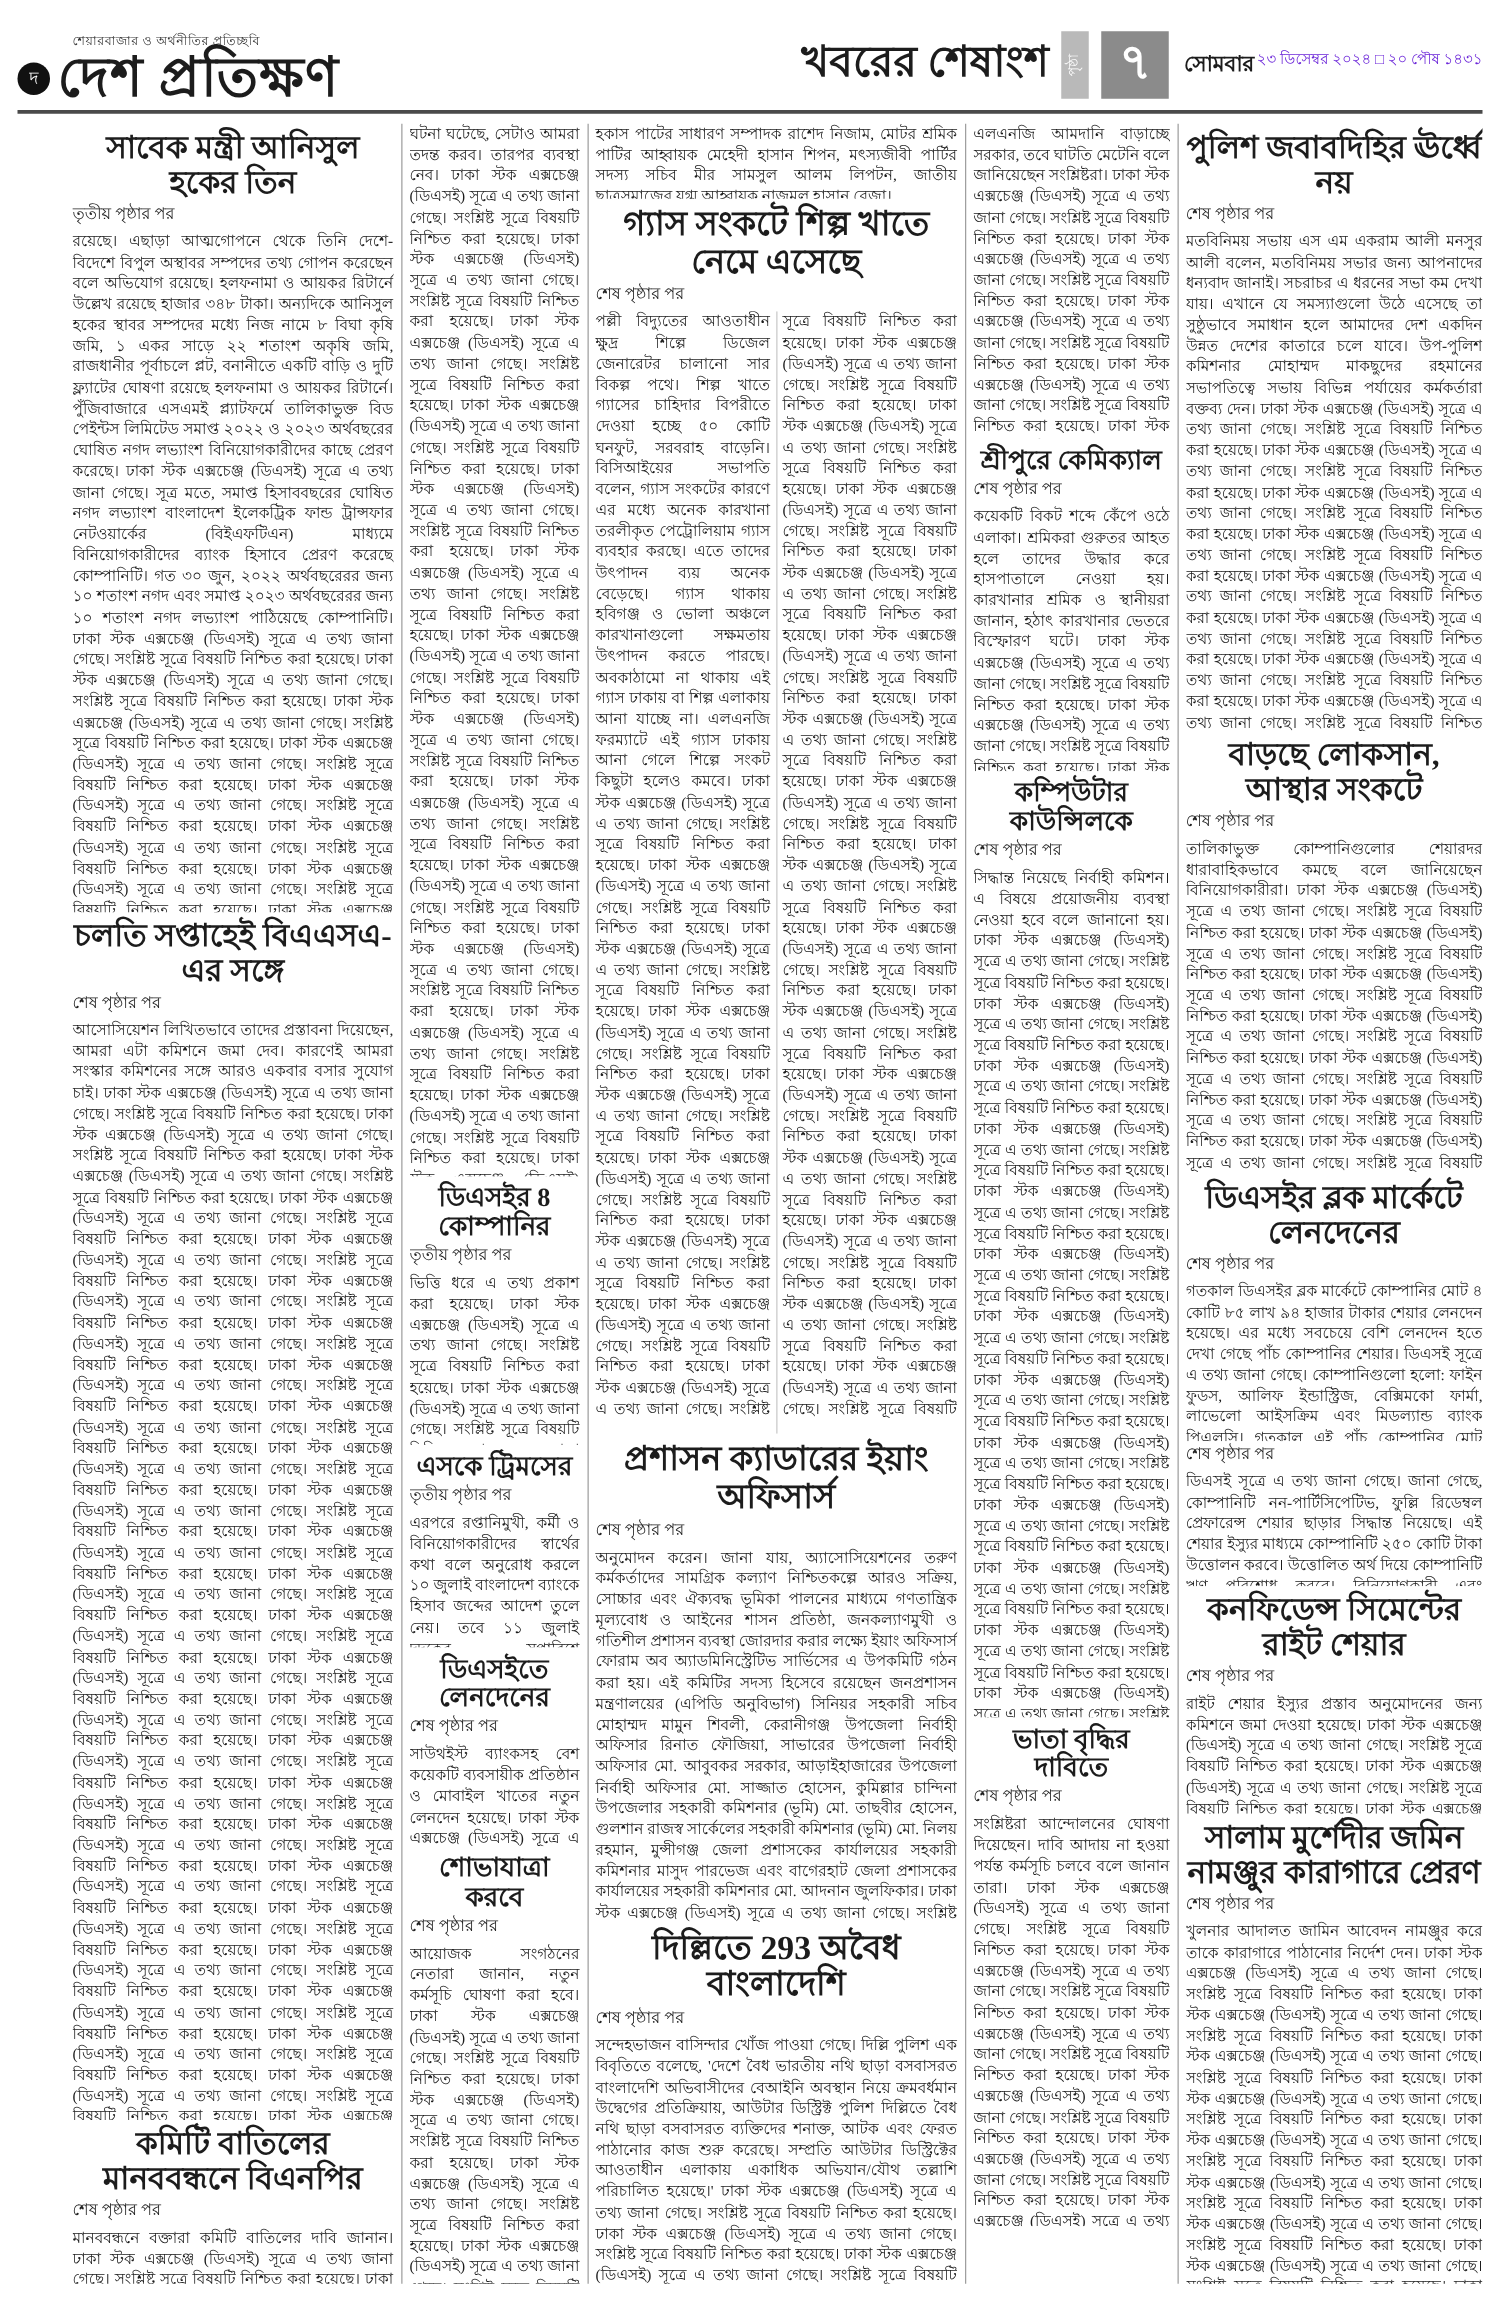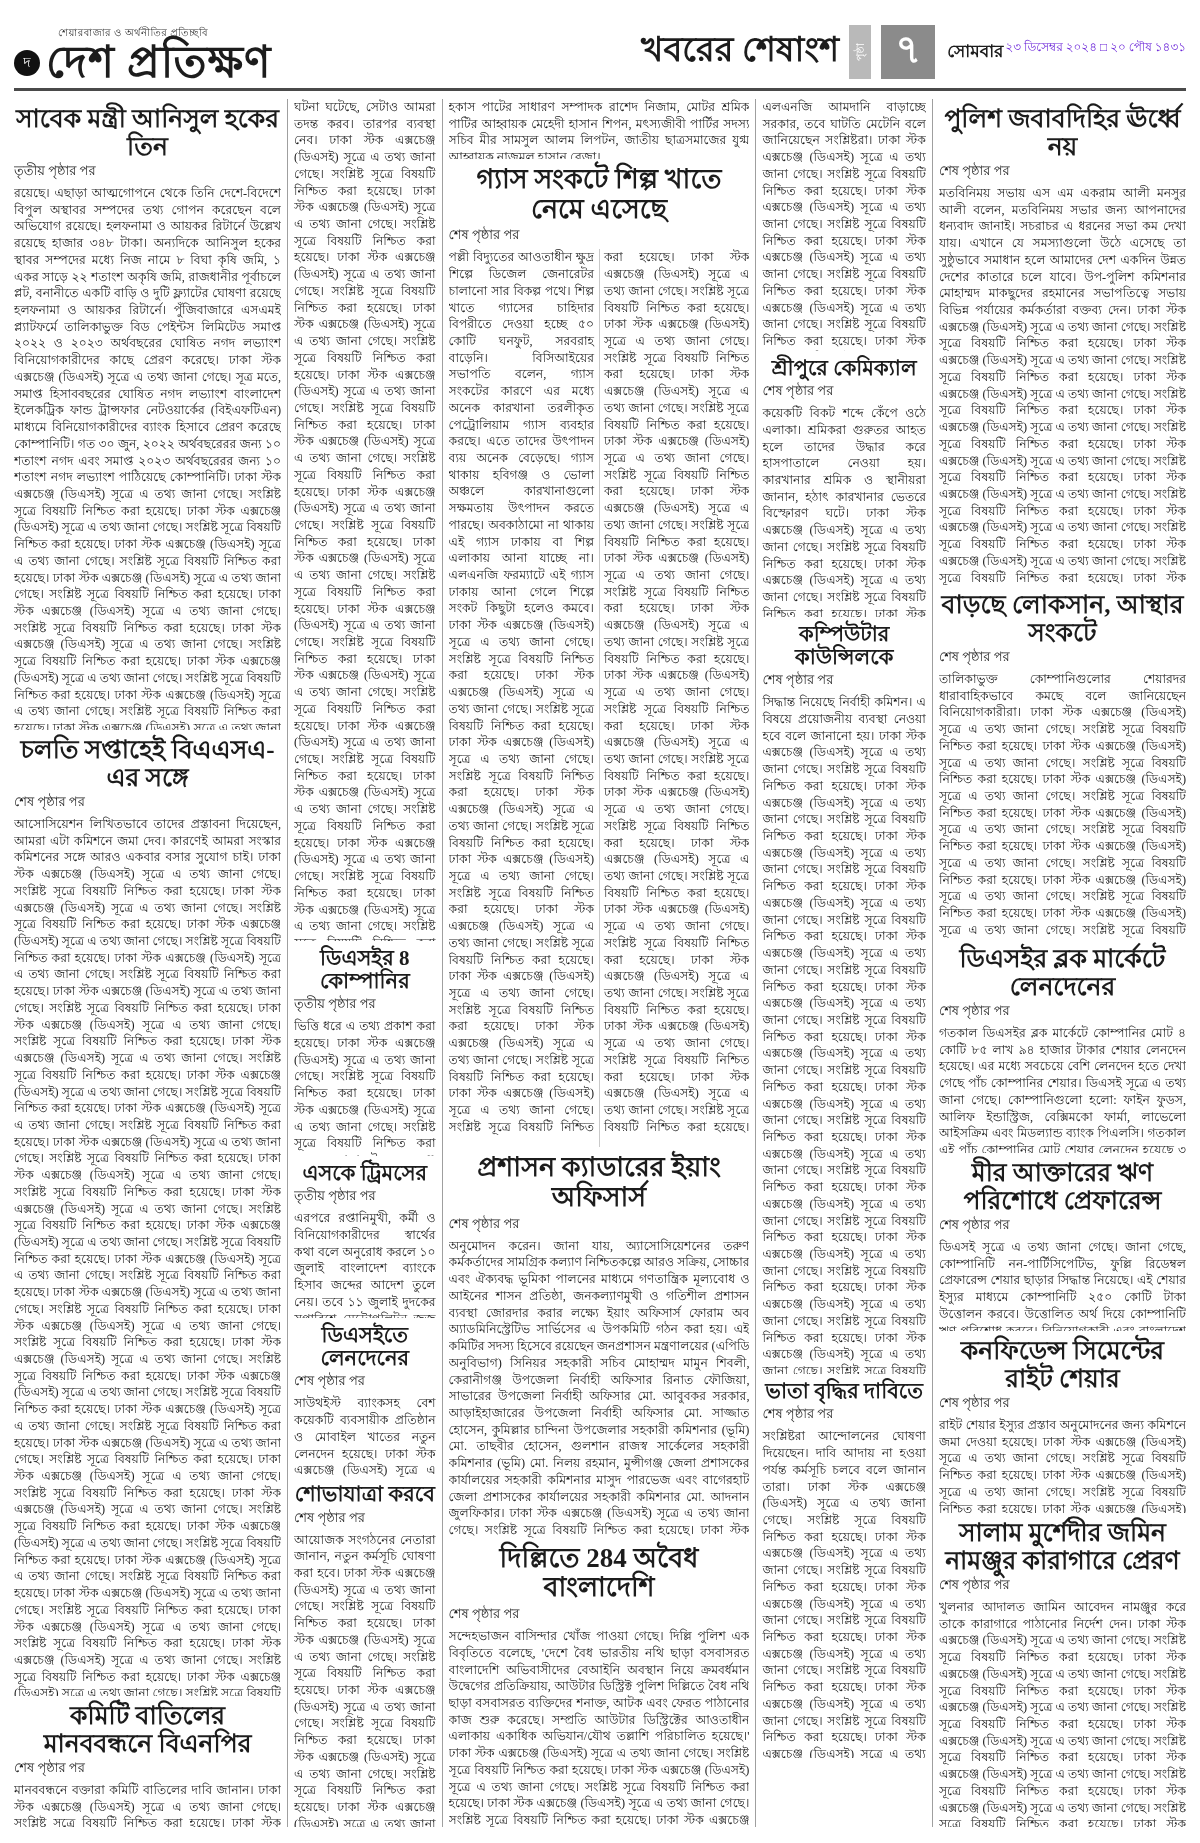--- a/index.html
+++ b/index.html
@@ -25,21 +25,21 @@
   .pgnum { width:54px; height:54px; background:#8b8b8b; color:#fff; font-size:40px;
            font-weight:bold; display:flex; align-items:center; justify-content:center; }
   .daybox { display:flex; flex-direction:row; gap:2px; padding-left:2px; }
   .weekday { font-size:17px; font-weight:bold; }
   .dateline { font-size:12px; color:#6d28d9; }
   .hrule { border:0; border-top:3px solid #4a4a4a; margin:4px 0 8px 0; }
   
   .content { display:flex; gap:0; height:1728px; }
   .vrule { width:1px; background:#9f9f9f; margin:0 6px; }
   .col { overflow:hidden; }
-  .c1 { width:268px; }
+  .c1 { width:268px;margin-left:44px; }
   .c2 { width:142px; }
   .mA { width:302px; }
   .mB { width:164px; }
   .cR { width:248px; }
   article { overflow:hidden; }
   h2 { text-align:center; font-weight:bold; line-height:1.1; margin:6px 0 1px 0; }
   .h-lg { font-size:25px; }
   .h-md { font-size:21px; }
   .h-xl { font-size:27px; }
   .note { font-size:13px; color:#222; margin-bottom:3px; }
@@ -126,21 +126,21 @@
         <h2 class="h-xl">গ্যাস সংকটে শিল্প খাতে নেমে এসেছে</h2>
         <div class="note">শেষ পৃষ্ঠার পর</div>
         <p class="body twocol" style="height:898px">পল্লী বিদ্যুতের আওতাধীন ক্ষুদ্র শিল্পে ডিজেল জেনারেটর চালানো সার বিকল্প পথে। শিল্প খাতে গ্যাসের চাহিদার বিপরীতে দেওয়া হচ্ছে ৫০ কোটি ঘনফুট, সরবরাহ বাড়েনি। বিসিআইয়ের সভাপতি বলেন, গ্যাস সংকটের কারণে এর মধ্যে অনেক কারখানা তরলীকৃত পেট্রোলিয়াম গ্যাস ব্যবহার করছে। এতে তাদের উৎপাদন ব্যয় অনেক বেড়েছে। গ্যাস থাকায় হবিগঞ্জ ও ভোলা অঞ্চলে কারখানাগুলো সক্ষমতায় উৎপাদন করতে পারছে। অবকাঠামো না থাকায় এই গ্যাস ঢাকায় বা শিল্প এলাকায় আনা যাচ্ছে না। এলএনজি ফরম্যাটে এই গ্যাস ঢাকায় আনা গেলে শিল্পে সংকট কিছুটা হলেও কমবে। ঢাকা স্টক এক্সচেঞ্জ (ডিএসই) সূত্রে এ তথ্য জানা গেছে। সংশ্লিষ্ট সূত্রে বিষয়টি নিশ্চিত করা হয়েছে। ঢাকা স্টক এক্সচেঞ্জ (ডিএসই) সূত্রে এ তথ্য জানা গেছে। সংশ্লিষ্ট সূত্রে বিষয়টি নিশ্চিত করা হয়েছে। ঢাকা স্টক এক্সচেঞ্জ (ডিএসই) সূত্রে এ তথ্য জানা গেছে। সংশ্লিষ্ট সূত্রে বিষয়টি নিশ্চিত করা হয়েছে। ঢাকা স্টক এক্সচেঞ্জ (ডিএসই) সূত্রে এ তথ্য জানা গেছে। সংশ্লিষ্ট সূত্রে বিষয়টি নিশ্চিত করা হয়েছে। ঢাকা স্টক এক্সচেঞ্জ (ডিএসই) সূত্রে এ তথ্য জানা গেছে। সংশ্লিষ্ট সূত্রে বিষয়টি নিশ্চিত করা হয়েছে। ঢাকা স্টক এক্সচেঞ্জ (ডিএসই) সূত্রে এ তথ্য জানা গেছে। সংশ্লিষ্ট সূত্রে বিষয়টি নিশ্চিত করা হয়েছে। ঢাকা স্টক এক্সচেঞ্জ (ডিএসই) সূত্রে এ তথ্য জানা গেছে। সংশ্লিষ্ট সূত্রে বিষয়টি নিশ্চিত করা হয়েছে। ঢাকা স্টক এক্সচেঞ্জ (ডিএসই) সূত্রে এ তথ্য জানা গেছে। সংশ্লিষ্ট সূত্রে বিষয়টি নিশ্চিত করা হয়েছে। ঢাকা স্টক এক্সচেঞ্জ (ডিএসই) সূত্রে এ তথ্য জানা গেছে। সংশ্লিষ্ট সূত্রে বিষয়টি নিশ্চিত করা হয়েছে। ঢাকা স্টক এক্সচেঞ্জ (ডিএসই) সূত্রে এ তথ্য জানা গেছে। সংশ্লিষ্ট সূত্রে বিষয়টি নিশ্চিত করা হয়েছে। ঢাকা স্টক এক্সচেঞ্জ (ডিএসই) সূত্রে এ তথ্য জানা গেছে। সংশ্লিষ্ট সূত্রে বিষয়টি নিশ্চিত করা হয়েছে। ঢাকা স্টক এক্সচেঞ্জ (ডিএসই) সূত্রে এ তথ্য জানা গেছে। সংশ্লিষ্ট সূত্রে বিষয়টি নিশ্চিত করা হয়েছে। ঢাকা স্টক এক্সচেঞ্জ (ডিএসই) সূত্রে এ তথ্য জানা গেছে। সংশ্লিষ্ট সূত্রে বিষয়টি নিশ্চিত করা হয়েছে। ঢাকা স্টক এক্সচেঞ্জ (ডিএসই) সূত্রে এ তথ্য জানা গেছে। সংশ্লিষ্ট সূত্রে বিষয়টি নিশ্চিত করা হয়েছে। ঢাকা স্টক এক্সচেঞ্জ (ডিএসই) সূত্রে এ তথ্য জানা গেছে। সংশ্লিষ্ট সূত্রে বিষয়টি নিশ্চিত করা হয়েছে। ঢাকা স্টক এক্সচেঞ্জ (ডিএসই) সূত্রে এ তথ্য জানা গেছে। সংশ্লিষ্ট সূত্রে বিষয়টি নিশ্চিত করা হয়েছে। ঢাকা স্টক এক্সচেঞ্জ (ডিএসই) সূত্রে এ তথ্য জানা গেছে। সংশ্লিষ্ট সূত্রে বিষয়টি নিশ্চিত করা হয়েছে। ঢাকা স্টক এক্সচেঞ্জ (ডিএসই) সূত্রে এ তথ্য জানা গেছে। সংশ্লিষ্ট সূত্রে বিষয়টি নিশ্চিত করা হয়েছে। ঢাকা স্টক এক্সচেঞ্জ (ডিএসই) সূত্রে এ তথ্য জানা গেছে। সংশ্লিষ্ট সূত্রে বিষয়টি নিশ্চিত করা হয়েছে। ঢাকা স্টক এক্সচেঞ্জ (ডিএসই) সূত্রে এ তথ্য জানা গেছে। সংশ্লিষ্ট সূত্রে বিষয়টি নিশ্চিত করা হয়েছে। ঢাকা স্টক এক্সচেঞ্জ (ডিএসই) সূত্রে এ তথ্য জানা গেছে। সংশ্লিষ্ট সূত্রে বিষয়টি নিশ্চিত করা হয়েছে। ঢাকা স্টক এক্সচেঞ্জ (ডিএসই) সূত্রে এ তথ্য জানা গেছে। সংশ্লিষ্ট সূত্রে বিষয়টি নিশ্চিত করা হয়েছে। ঢাকা স্টক এক্সচেঞ্জ (ডিএসই) সূত্রে এ তথ্য জানা গেছে। সংশ্লিষ্ট সূত্রে বিষয়টি নিশ্চিত করা হয়েছে। ঢাকা স্টক এক্সচেঞ্জ (ডিএসই) সূত্রে এ তথ্য জানা গেছে। সংশ্লিষ্ট সূত্রে বিষয়টি নিশ্চিত করা হয়েছে। ঢাকা স্টক এক্সচেঞ্জ (ডিএসই) সূত্রে এ তথ্য জানা গেছে। সংশ্লিষ্ট সূত্রে বিষয়টি নিশ্চিত করা হয়েছে। ঢাকা স্টক এক্সচেঞ্জ (ডিএসই) সূত্রে এ তথ্য জানা গেছে। সংশ্লিষ্ট সূত্রে বিষয়টি নিশ্চিত করা হয়েছে। ঢাকা স্টক এক্সচেঞ্জ (ডিএসই) সূত্রে এ তথ্য জানা গেছে। সংশ্লিষ্ট সূত্রে বিষয়টি নিশ্চিত করা হয়েছে। ঢাকা স্টক এক্সচেঞ্জ (ডিএসই) সূত্রে এ তথ্য জানা গেছে। সংশ্লিষ্ট সূত্রে বিষয়টি নিশ্চিত করা হয়েছে। ঢাকা স্টক এক্সচেঞ্জ (ডিএসই) সূত্রে এ তথ্য জানা গেছে। সংশ্লিষ্ট সূত্রে বিষয়টি নিশ্চিত করা হয়েছে। ঢাকা স্টক এক্সচেঞ্জ (ডিএসই) সূত্রে এ তথ্য জানা গেছে। সংশ্লিষ্ট সূত্রে বিষয়টি নিশ্চিত করা হয়েছে। ঢাকা স্টক এক্সচেঞ্জ (ডিএসই) সূত্রে এ তথ্য জানা গেছে। সংশ্লিষ্ট সূত্রে বিষয়টি নিশ্চিত করা হয়েছে। ঢাকা স্টক এক্সচেঞ্জ (ডিএসই) সূত্রে এ তথ্য জানা গেছে। সংশ্লিষ্ট সূত্রে বিষয়টি নিশ্চিত করা হয়েছে। ঢাকা স্টক এক্সচেঞ্জ (ডিএসই) সূত্রে এ তথ্য জানা গেছে। সংশ্লিষ্ট সূত্রে বিষয়টি নিশ্চিত করা হয়েছে। ঢাকা স্টক এক্সচেঞ্জ (ডিএসই) সূত্রে এ তথ্য জানা গেছে। সংশ্লিষ্ট সূত্রে বিষয়টি নিশ্চিত করা হয়েছে। ঢাকা স্টক এক্সচেঞ্জ (ডিএসই) সূত্রে এ তথ্য জানা গেছে। সংশ্লিষ্ট সূত্রে বিষয়টি নিশ্চিত করা হয়েছে। ঢাকা স্টক এক্সচেঞ্জ (ডিএসই) সূত্রে এ তথ্য জানা গেছে। সংশ্লিষ্ট সূত্রে বিষয়টি নিশ্চিত করা হয়েছে। ঢাকা স্টক এক্সচেঞ্জ (ডিএসই) সূত্রে এ তথ্য জানা গেছে। সংশ্লিষ্ট সূত্রে বিষয়টি নিশ্চিত করা হয়েছে। ঢাকা স্টক এক্সচেঞ্জ (ডিএসই) সূত্রে এ তথ্য জানা গেছে। সংশ্লিষ্ট সূত্রে বিষয়টি নিশ্চিত করা হয়েছে। ঢাকা স্টক এক্সচেঞ্জ (ডিএসই) সূত্রে এ তথ্য জানা গেছে। সংশ্লিষ্ট সূত্রে বিষয়টি নিশ্চিত করা হয়েছে। ঢাকা স্টক এক্সচেঞ্জ (ডিএসই) সূত্রে এ তথ্য জানা গেছে। সংশ্লিষ্ট সূত্রে বিষয়টি নিশ্চিত করা হয়েছে। ঢাকা স্টক এক্সচেঞ্জ (ডিএসই) সূত্রে এ তথ্য জানা গেছে। সংশ্লিষ্ট সূত্রে বিষয়টি নিশ্চিত করা হয়েছে। ঢাকা স্টক এক্সচেঞ্জ (ডিএসই) সূত্রে এ তথ্য জানা গেছে। সংশ্লিষ্ট সূত্রে বিষয়টি নিশ্চিত করা হয়েছে। ঢাকা স্টক এক্সচেঞ্জ (ডিএসই) সূত্রে এ তথ্য জানা গেছে। সংশ্লিষ্ট সূত্রে বিষয়টি নিশ্চিত করা হয়েছে। ঢাকা স্টক এক্সচেঞ্জ (ডিএসই) সূত্রে এ তথ্য জানা গেছে। সংশ্লিষ্ট সূত্রে বিষয়টি নিশ্চিত করা হয়েছে। ঢাকা স্টক এক্সচেঞ্জ (ডিএসই) সূত্রে এ তথ্য জানা গেছে। সংশ্লিষ্ট সূত্রে বিষয়টি নিশ্চিত করা হয়েছে। ঢাকা স্টক এক্সচেঞ্জ (ডিএসই) সূত্রে এ তথ্য জানা গেছে। সংশ্লিষ্ট সূত্রে বিষয়টি নিশ্চিত করা হয়েছে। ঢাকা স্টক এক্সচেঞ্জ (ডিএসই) সূত্রে এ তথ্য জানা গেছে। সংশ্লিষ্ট সূত্রে বিষয়টি নিশ্চিত করা হয়েছে। ঢাকা স্টক এক্সচেঞ্জ (ডিএসই) সূত্রে এ তথ্য জানা গেছে। সংশ্লিষ্ট সূত্রে বিষয়টি নিশ্চিত করা হয়েছে। ঢাকা স্টক এক্সচেঞ্জ (ডিএসই) সূত্রে এ তথ্য জানা গেছে। সংশ্লিষ্ট সূত্রে বিষয়টি নিশ্চিত করা হয়েছে। ঢাকা স্টক এক্সচেঞ্জ (ডিএসই) সূত্রে এ তথ্য জানা গেছে। সংশ্লিষ্ট সূত্রে বিষয়টি নিশ্চিত করা হয়েছে। ঢাকা স্টক এক্সচেঞ্জ (ডিএসই) সূত্রে এ তথ্য জানা গেছে। সংশ্লিষ্ট সূত্রে বিষয়টি নিশ্চিত করা হয়েছে। ঢাকা স্টক এক্সচেঞ্জ (ডিএসই) সূত্রে এ তথ্য জানা গেছে। সংশ্লিষ্ট সূত্রে বিষয়টি নিশ্চিত করা হয়েছে। ঢাকা স্টক এক্সচেঞ্জ (ডিএসই) সূত্রে এ তথ্য জানা গেছে। সংশ্লিষ্ট সূত্রে বিষয়টি নিশ্চিত করা হয়েছে। ঢাকা স্টক এক্সচেঞ্জ (ডিএসই) সূত্রে এ তথ্য জানা গেছে। সংশ্লিষ্ট সূত্রে বিষয়টি নিশ্চিত করা হয়েছে। ঢাকা স্টক এক্সচেঞ্জ (ডিএসই) সূত্রে এ তথ্য জানা গেছে। সংশ্লিষ্ট সূত্রে বিষয়টি নিশ্চিত করা হয়েছে। ঢাকা স্টক এক্সচেঞ্জ (ডিএসই) সূত্রে এ তথ্য জানা গেছে। সংশ্লিষ্ট সূত্রে বিষয়টি নিশ্চিত করা হয়েছে। ঢাকা স্টক এক্সচেঞ্জ (ডিএসই) সূত্রে এ তথ্য জানা গেছে। সংশ্লিষ্ট সূত্রে বিষয়টি নিশ্চিত করা হয়েছে। ঢাকা স্টক এক্সচেঞ্জ (ডিএসই) সূত্রে এ তথ্য জানা গেছে। সংশ্লিষ্ট সূত্রে বিষয়টি নিশ্চিত করা হয়েছে। ঢাকা স্টক এক্সচেঞ্জ (ডিএসই) সূত্রে এ তথ্য জানা গেছে। সংশ্লিষ্ট সূত্রে বিষয়টি নিশ্চিত করা হয়েছে। ঢাকা স্টক এক্সচেঞ্জ (ডিএসই) সূত্রে এ তথ্য জানা গেছে। সংশ্লিষ্ট সূত্রে বিষয়টি নিশ্চিত করা হয়েছে।</p>
       </article>
       <article>
         <h2 class="h-xl">প্রশাসন ক্যাডারের ইয়াং অফিসার্স</h2>
         <div class="note">শেষ পৃষ্ঠার পর</div>
         <p class="body" style="height:300px">অনুমোদন করেন। জানা যায়, অ্যাসোসিয়েশনের তরুণ কর্মকর্তাদের সামগ্রিক কল্যাণ নিশ্চিতকল্পে আরও সক্রিয়, সোচ্চার এবং ঐক্যবদ্ধ ভূমিকা পালনের মাধ্যমে গণতান্ত্রিক মূল্যবোধ ও আইনের শাসন প্রতিষ্ঠা, জনকল্যাণমুখী ও গতিশীল প্রশাসন ব্যবস্থা জোরদার করার লক্ষ্যে ইয়াং অফিসার্স ফোরাম অব অ্যাডমিনিস্ট্রেটিভ সার্ভিসের এ উপকমিটি গঠন করা হয়। এই কমিটির সদস্য হিসেবে রয়েছেন জনপ্রশাসন মন্ত্রণালয়ের (এপিডি অনুবিভাগ) সিনিয়র সহকারী সচিব মোহাম্মদ মামুন শিবলী, কেরানীগঞ্জ উপজেলা নির্বাহী অফিসার রিনাত ফৌজিয়া, সাভারের উপজেলা নির্বাহী অফিসার মো. আবুবকর সরকার, আড়াইহাজারের উপজেলা নির্বাহী অফিসার মো. সাজ্জাত হোসেন, কুমিল্লার চান্দিনা উপজেলার সহকারী কমিশনার (ভূমি) মো. তাছবীর হোসেন, গুলশান রাজস্ব সার্কেলের সহকারী কমিশনার (ভূমি) মো. নিলয় রহমান, মুন্সীগঞ্জ জেলা প্রশাসকের কার্যালয়ের সহকারী কমিশনার মাসুদ পারভেজ এবং বাগেরহাট জেলা প্রশাসকের কার্যালয়ের সহকারী কমিশনার মো. আদনান জুলফিকার। ঢাকা স্টক এক্সচেঞ্জ (ডিএসই) সূত্রে এ তথ্য জানা গেছে। সংশ্লিষ্ট সূত্রে বিষয়টি নিশ্চিত করা হয়েছে। ঢাকা স্টক এক্সচেঞ্জ (ডিএসই) সূত্রে এ তথ্য জানা গেছে। সংশ্লিষ্ট সূত্রে বিষয়টি নিশ্চিত করা হয়েছে।</p>
       </article>
       <article>
-        <h2 class="h-xl">দিল্লিতে 284 অবৈধ বাংলাদেশি</h2>
+        <h2 class="h-xl">দিল্লিতে 293 অবৈধ বাংলাদেশি</h2>
         <div class="note">শেষ পৃষ্ঠার পর</div>
         <p class="body" style="height:340px">সন্দেহভাজন বাসিন্দার খোঁজ পাওয়া গেছে। দিল্লি পুলিশ এক বিবৃতিতে বলেছে, 'দেশে বৈধ ভারতীয় নথি ছাড়া বসবাসরত বাংলাদেশি অভিবাসীদের বেআইনি অবস্থান নিয়ে ক্রমবর্ধমান উদ্বেগের প্রতিক্রিয়ায়, আউটার ডিস্ট্রিক্ট পুলিশ দিল্লিতে বৈধ নথি ছাড়া বসবাসরত ব্যক্তিদের শনাক্ত, আটক এবং ফেরত পাঠানোর কাজ শুরু করেছে। সম্প্রতি আউটার ডিস্ট্রিক্টের আওতাধীন এলাকায় একাধিক অভিযান/যৌথ তল্লাশি পরিচালিত হয়েছে।' ঢাকা স্টক এক্সচেঞ্জ (ডিএসই) সূত্রে এ তথ্য জানা গেছে। সংশ্লিষ্ট সূত্রে বিষয়টি নিশ্চিত করা হয়েছে। ঢাকা স্টক এক্সচেঞ্জ (ডিএসই) সূত্রে এ তথ্য জানা গেছে। সংশ্লিষ্ট সূত্রে বিষয়টি নিশ্চিত করা হয়েছে। ঢাকা স্টক এক্সচেঞ্জ (ডিএসই) সূত্রে এ তথ্য জানা গেছে। সংশ্লিষ্ট সূত্রে বিষয়টি নিশ্চিত করা হয়েছে। ঢাকা স্টক এক্সচেঞ্জ (ডিএসই) সূত্রে এ তথ্য জানা গেছে। সংশ্লিষ্ট সূত্রে বিষয়টি নিশ্চিত করা হয়েছে। ঢাকা স্টক এক্সচেঞ্জ (ডিএসই) সূত্রে এ তথ্য জানা গেছে। সংশ্লিষ্ট সূত্রে বিষয়টি নিশ্চিত করা হয়েছে। ঢাকা স্টক এক্সচেঞ্জ (ডিএসই) সূত্রে এ তথ্য জানা গেছে। সংশ্লিষ্ট সূত্রে বিষয়টি নিশ্চিত করা হয়েছে। ঢাকা স্টক এক্সচেঞ্জ (ডিএসই) সূত্রে এ তথ্য জানা গেছে। সংশ্লিষ্ট সূত্রে বিষয়টি নিশ্চিত করা হয়েছে। ঢাকা স্টক এক্সচেঞ্জ (ডিএসই) সূত্রে এ তথ্য জানা গেছে। সংশ্লিষ্ট সূত্রে বিষয়টি নিশ্চিত করা হয়েছে। ঢাকা স্টক এক্সচেঞ্জ (ডিএসই) সূত্রে এ তথ্য জানা গেছে। সংশ্লিষ্ট সূত্রে বিষয়টি নিশ্চিত করা হয়েছে। ঢাকা স্টক এক্সচেঞ্জ (ডিএসই) সূত্রে এ তথ্য জানা গেছে। সংশ্লিষ্ট সূত্রে বিষয়টি নিশ্চিত করা হয়েছে। ঢাকা স্টক এক্সচেঞ্জ (ডিএসই) সূত্রে এ তথ্য জানা গেছে। সংশ্লিষ্ট সূত্রে বিষয়টি নিশ্চিত করা হয়েছে। ঢাকা স্টক এক্সচেঞ্জ (ডিএসই) সূত্রে এ তথ্য জানা গেছে। সংশ্লিষ্ট সূত্রে বিষয়টি নিশ্চিত করা হয়েছে। ঢাকা স্টক এক্সচেঞ্জ (ডিএসই) সূত্রে এ তথ্য জানা গেছে। সংশ্লিষ্ট সূত্রে বিষয়টি নিশ্চিত করা হয়েছে। ঢাকা স্টক এক্সচেঞ্জ (ডিএসই) সূত্রে এ তথ্য জানা গেছে। সংশ্লিষ্ট সূত্রে বিষয়টি নিশ্চিত করা হয়েছে। ঢাকা স্টক এক্সচেঞ্জ (ডিএসই) সূত্রে এ তথ্য জানা গেছে। সংশ্লিষ্ট সূত্রে বিষয়টি নিশ্চিত করা হয়েছে। ঢাকা স্টক এক্সচেঞ্জ (ডিএসই) সূত্রে এ তথ্য জানা গেছে। সংশ্লিষ্ট সূত্রে বিষয়টি নিশ্চিত করা হয়েছে। ঢাকা স্টক এক্সচেঞ্জ (ডিএসই) সূত্রে এ তথ্য জানা গেছে। সংশ্লিষ্ট সূত্রে বিষয়টি নিশ্চিত করা হয়েছে। ঢাকা স্টক এক্সচেঞ্জ (ডিএসই) সূত্রে এ তথ্য জানা গেছে। সংশ্লিষ্ট সূত্রে বিষয়টি নিশ্চিত করা হয়েছে। ঢাকা স্টক এক্সচেঞ্জ (ডিএসই) সূত্রে এ তথ্য জানা গেছে। সংশ্লিষ্ট সূত্রে বিষয়টি নিশ্চিত করা হয়েছে। ঢাকা স্টক এক্সচেঞ্জ (ডিএসই) সূত্রে এ তথ্য জানা গেছে। সংশ্লিষ্ট সূত্রে বিষয়টি নিশ্চিত করা হয়েছে।</p>
       </article>
     </section>
 
     <div class="vrule"></div>
 
     <section class="col mB">
       <p class="body" style="height:252px">এলএনজি আমদানি বাড়াচ্ছে সরকার, তবে ঘাটতি মেটেনি বলে জানিয়েছেন সংশ্লিষ্টরা। ঢাকা স্টক এক্সচেঞ্জ (ডিএসই) সূত্রে এ তথ্য জানা গেছে। সংশ্লিষ্ট সূত্রে বিষয়টি নিশ্চিত করা হয়েছে। ঢাকা স্টক এক্সচেঞ্জ (ডিএসই) সূত্রে এ তথ্য জানা গেছে। সংশ্লিষ্ট সূত্রে বিষয়টি নিশ্চিত করা হয়েছে। ঢাকা স্টক এক্সচেঞ্জ (ডিএসই) সূত্রে এ তথ্য জানা গেছে। সংশ্লিষ্ট সূত্রে বিষয়টি নিশ্চিত করা হয়েছে। ঢাকা স্টক এক্সচেঞ্জ (ডিএসই) সূত্রে এ তথ্য জানা গেছে। সংশ্লিষ্ট সূত্রে বিষয়টি নিশ্চিত করা হয়েছে। ঢাকা স্টক এক্সচেঞ্জ (ডিএসই) সূত্রে এ তথ্য জানা গেছে। সংশ্লিষ্ট সূত্রে বিষয়টি নিশ্চিত করা হয়েছে। ঢাকা স্টক এক্সচেঞ্জ (ডিএসই) সূত্রে এ তথ্য জানা গেছে। সংশ্লিষ্ট সূত্রে বিষয়টি নিশ্চিত করা হয়েছে। ঢাকা স্টক এক্সচেঞ্জ (ডিএসই) সূত্রে এ তথ্য জানা গেছে। সংশ্লিষ্ট সূত্রে বিষয়টি নিশ্চিত করা হয়েছে। ঢাকা স্টক এক্সচেঞ্জ (ডিএসই) সূত্রে এ তথ্য জানা গেছে। সংশ্লিষ্ট সূত্রে বিষয়টি নিশ্চিত করা হয়েছে। ঢাকা স্টক এক্সচেঞ্জ (ডিএসই) সূত্রে এ তথ্য জানা গেছে। সংশ্লিষ্ট সূত্রে বিষয়টি নিশ্চিত করা হয়েছে। ঢাকা স্টক এক্সচেঞ্জ (ডিএসই) সূত্রে এ তথ্য জানা গেছে। সংশ্লিষ্ট সূত্রে বিষয়টি নিশ্চিত করা হয়েছে। ঢাকা স্টক এক্সচেঞ্জ (ডিএসই) সূত্রে এ তথ্য জানা গেছে। সংশ্লিষ্ট সূত্রে বিষয়টি নিশ্চিত করা হয়েছে। ঢাকা স্টক এক্সচেঞ্জ (ডিএসই) সূত্রে এ তথ্য জানা গেছে। সংশ্লিষ্ট সূত্রে বিষয়টি নিশ্চিত করা হয়েছে। ঢাকা স্টক এক্সচেঞ্জ (ডিএসই) সূত্রে এ তথ্য জানা গেছে। সংশ্লিষ্ট সূত্রে বিষয়টি নিশ্চিত করা হয়েছে। ঢাকা স্টক এক্সচেঞ্জ (ডিএসই) সূত্রে এ তথ্য জানা গেছে। সংশ্লিষ্ট সূত্রে বিষয়টি নিশ্চিত করা হয়েছে। ঢাকা স্টক এক্সচেঞ্জ (ডিএসই) সূত্রে এ তথ্য জানা গেছে। সংশ্লিষ্ট সূত্রে বিষয়টি নিশ্চিত করা হয়েছে। ঢাকা স্টক এক্সচেঞ্জ (ডিএসই) সূত্রে এ তথ্য জানা গেছে। সংশ্লিষ্ট সূত্রে বিষয়টি নিশ্চিত করা হয়েছে।</p>
       <article>
@@ -172,21 +172,20 @@
         <h2 class="h-lg">বাড়ছে লোকসান, আস্থার সংকটে</h2>
         <div class="note">শেষ পৃষ্ঠার পর</div>
         <p class="body" style="height:268px">তালিকাভুক্ত কোম্পানিগুলোর শেয়ারদর ধারাবাহিকভাবে কমছে বলে জানিয়েছেন বিনিয়োগকারীরা। ঢাকা স্টক এক্সচেঞ্জ (ডিএসই) সূত্রে এ তথ্য জানা গেছে। সংশ্লিষ্ট সূত্রে বিষয়টি নিশ্চিত করা হয়েছে। ঢাকা স্টক এক্সচেঞ্জ (ডিএসই) সূত্রে এ তথ্য জানা গেছে। সংশ্লিষ্ট সূত্রে বিষয়টি নিশ্চিত করা হয়েছে। ঢাকা স্টক এক্সচেঞ্জ (ডিএসই) সূত্রে এ তথ্য জানা গেছে। সংশ্লিষ্ট সূত্রে বিষয়টি নিশ্চিত করা হয়েছে। ঢাকা স্টক এক্সচেঞ্জ (ডিএসই) সূত্রে এ তথ্য জানা গেছে। সংশ্লিষ্ট সূত্রে বিষয়টি নিশ্চিত করা হয়েছে। ঢাকা স্টক এক্সচেঞ্জ (ডিএসই) সূত্রে এ তথ্য জানা গেছে। সংশ্লিষ্ট সূত্রে বিষয়টি নিশ্চিত করা হয়েছে। ঢাকা স্টক এক্সচেঞ্জ (ডিএসই) সূত্রে এ তথ্য জানা গেছে। সংশ্লিষ্ট সূত্রে বিষয়টি নিশ্চিত করা হয়েছে। ঢাকা স্টক এক্সচেঞ্জ (ডিএসই) সূত্রে এ তথ্য জানা গেছে। সংশ্লিষ্ট সূত্রে বিষয়টি নিশ্চিত করা হয়েছে। ঢাকা স্টক এক্সচেঞ্জ (ডিএসই) সূত্রে এ তথ্য জানা গেছে। সংশ্লিষ্ট সূত্রে বিষয়টি নিশ্চিত করা হয়েছে। ঢাকা স্টক এক্সচেঞ্জ (ডিএসই) সূত্রে এ তথ্য জানা গেছে। সংশ্লিষ্ট সূত্রে বিষয়টি নিশ্চিত করা হয়েছে। ঢাকা স্টক এক্সচেঞ্জ (ডিএসই) সূত্রে এ তথ্য জানা গেছে। সংশ্লিষ্ট সূত্রে বিষয়টি নিশ্চিত করা হয়েছে। ঢাকা স্টক এক্সচেঞ্জ (ডিএসই) সূত্রে এ তথ্য জানা গেছে। সংশ্লিষ্ট সূত্রে বিষয়টি নিশ্চিত করা হয়েছে। ঢাকা স্টক এক্সচেঞ্জ (ডিএসই) সূত্রে এ তথ্য জানা গেছে। সংশ্লিষ্ট সূত্রে বিষয়টি নিশ্চিত করা হয়েছে। ঢাকা স্টক এক্সচেঞ্জ (ডিএসই) সূত্রে এ তথ্য জানা গেছে। সংশ্লিষ্ট সূত্রে বিষয়টি নিশ্চিত করা হয়েছে। ঢাকা স্টক এক্সচেঞ্জ (ডিএসই) সূত্রে এ তথ্য জানা গেছে। সংশ্লিষ্ট সূত্রে বিষয়টি নিশ্চিত করা হয়েছে। ঢাকা স্টক এক্সচেঞ্জ (ডিএসই) সূত্রে এ তথ্য জানা গেছে। সংশ্লিষ্ট সূত্রে বিষয়টি নিশ্চিত করা হয়েছে। ঢাকা স্টক এক্সচেঞ্জ (ডিএসই) সূত্রে এ তথ্য জানা গেছে। সংশ্লিষ্ট সূত্রে বিষয়টি নিশ্চিত করা হয়েছে। ঢাকা স্টক এক্সচেঞ্জ (ডিএসই) সূত্রে এ তথ্য জানা গেছে। সংশ্লিষ্ট সূত্রে বিষয়টি নিশ্চিত করা হয়েছে। ঢাকা স্টক এক্সচেঞ্জ (ডিএসই) সূত্রে এ তথ্য জানা গেছে। সংশ্লিষ্ট সূত্রে বিষয়টি নিশ্চিত করা হয়েছে।</p>
       </article>
       <article>
         <h2 class="h-lg">ডিএসইর ব্লক মার্কেটে লেনদেনের</h2>
         <div class="note">শেষ পৃষ্ঠার পর</div>
         <p class="body" style="height:128px">গতকাল ডিএসইর ব্লক মার্কেটে কোম্পানির মোট ৪ কোটি ৮৫ লাখ ৯৪ হাজার টাকার শেয়ার লেনদেন হয়েছে। এর মধ্যে সবচেয়ে বেশি লেনদেন হতে দেখা গেছে পাঁচ কোম্পানির শেয়ার। ডিএসই সূত্রে এ তথ্য জানা গেছে। কোম্পানিগুলো হলো: ফাইন ফুডস, আলিফ ইন্ডাস্ট্রিজ, বেক্সিমকো ফার্মা, লাভেলো আইসক্রিম এবং মিডল্যান্ড ব্যাংক পিএলসি। গতকাল এই পাঁচ কোম্পানির মোট শেয়ার লেনদেন হয়েছে ৩ কোটি ২৭ লাখ টাকারও বেশি। কোম্পানিগুলোর মধ্যে সবচেয়ে বেশি লেনদেন হয়েছে ফাইন ফুডসের। কোম্পানিটির ৯৯ লাখ ৯০ হাজার টাকার শেয়ার লেনদেন হয়েছে। আলিফ ইন্ডাস্ট্রিজের ৮২ লাখ ৯৪ হাজার টাকার শেয়ার লেনদেন হয়েছে। ৬৭ লাখ ৩০ হাজার টাকার শেয়ার লেনদেন করে তৃতীয় অবস্থানে বেক্সিমকো ফার্মা। অন্য কোম্পানিগুলোর মধ্যে: লাভেলোর ৪৬ লাখ ৮৯ হাজার টাকা এবং মিডল্যান্ড ব্যাংক পিএলসির ৩০ লাখ টাকার শেয়ার লেনদেন হয়েছে।</p>
       </article>
       <article>
-        <h2 class="h-lg">মীর আক্তারের ঋণ পরিশোধে প্রেফারেন্স</h2>
         <div class="note">শেষ পৃষ্ঠার পর</div>
         <p class="body" style="height:92px">ডিএসই সূত্রে এ তথ্য জানা গেছে। জানা গেছে, কোম্পানিটি নন-পার্টিসিপেটিভ, ফুল্লি রিডেম্বল প্রেফারেন্স শেয়ার ছাড়ার সিদ্ধান্ত নিয়েছে। এই শেয়ার ইস্যুর মাধ্যমে কোম্পানিটি ২৫০ কোটি টাকা উত্তোলন করবে। উত্তোলিত অর্থ দিয়ে কোম্পানিটি ঋণ পরিশোধ করবে। বিনিয়োগকারী এবং বাংলাদেশ সিকিউরিটিজ অ্যান্ড এক্সচেঞ্জ কমিশনের অনুমোদন সাপেক্ষে এ শেয়ার ইস্যু করা হবে।</p>
       </article>
       <article>
         <h2 class="h-lg">কনফিডেন্স সিমেন্টের রাইট শেয়ার</h2>
         <div class="note">শেষ পৃষ্ঠার পর</div>
         <p class="body" style="height:96px">রাইট শেয়ার ইস্যুর প্রস্তাব অনুমোদনের জন্য কমিশনে জমা দেওয়া হয়েছে। ঢাকা স্টক এক্সচেঞ্জ (ডিএসই) সূত্রে এ তথ্য জানা গেছে। সংশ্লিষ্ট সূত্রে বিষয়টি নিশ্চিত করা হয়েছে। ঢাকা স্টক এক্সচেঞ্জ (ডিএসই) সূত্রে এ তথ্য জানা গেছে। সংশ্লিষ্ট সূত্রে বিষয়টি নিশ্চিত করা হয়েছে। ঢাকা স্টক এক্সচেঞ্জ (ডিএসই) সূত্রে এ তথ্য জানা গেছে। সংশ্লিষ্ট সূত্রে বিষয়টি নিশ্চিত করা হয়েছে। ঢাকা স্টক এক্সচেঞ্জ (ডিএসই) সূত্রে এ তথ্য জানা গেছে। সংশ্লিষ্ট সূত্রে বিষয়টি নিশ্চিত করা হয়েছে। ঢাকা স্টক এক্সচেঞ্জ (ডিএসই) সূত্রে এ তথ্য জানা গেছে। সংশ্লিষ্ট সূত্রে বিষয়টি নিশ্চিত করা হয়েছে। ঢাকা স্টক এক্সচেঞ্জ (ডিএসই) সূত্রে এ তথ্য জানা গেছে। সংশ্লিষ্ট সূত্রে বিষয়টি নিশ্চিত করা হয়েছে।</p>
       </article>
       <article>
         <h2 class="h-lg">সালাম মুর্শেদীর জমিন নামঞ্জুর কারাগারে প্রেরণ</h2>

